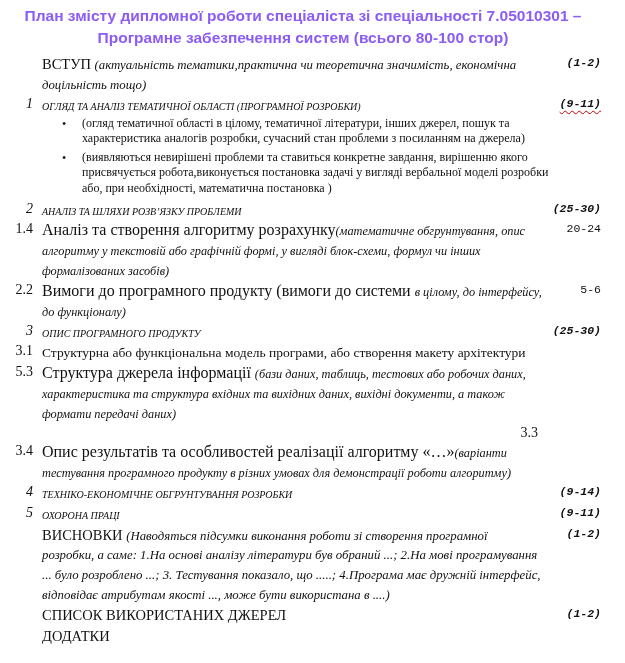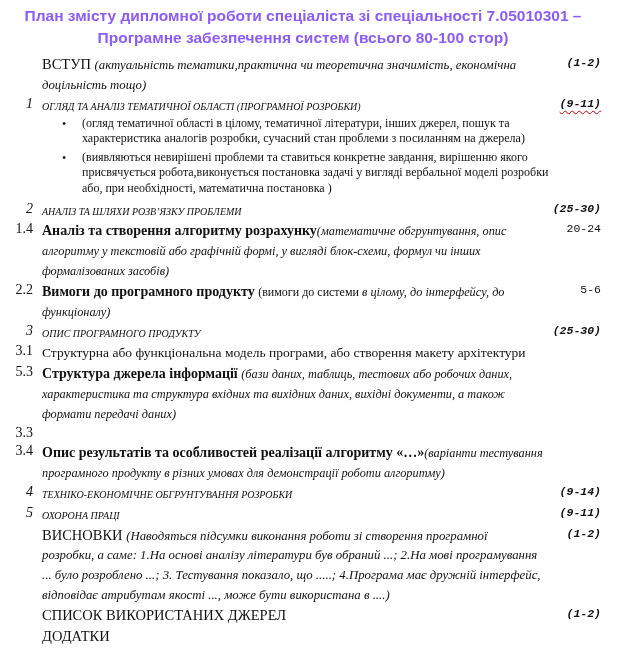--- a/index.html
+++ b/index.html
@@ -7,34 +7,34 @@
     width:625px;height:663px;background:#ffffff;color:#111;
     font-family:"Liberation Serif", serif;overflow:hidden;
   }
   .page{padding:3px 24px 0 5px;}
   .doc-title{
     text-align:center;
     font-family:"Liberation Sans", sans-serif;
     font-weight:bold;font-size:15.5px;line-height:1.42;
     margin:2px 0 5px 0;padding:0 8px;color:#8b5cf6;
   }
-  .row{display:flex;align-items:flex-start;margin-bottom:1px;}
+  .row{display:flex;align-items:flex-start;margin-bottom:1px;justify-content:flex-end;}
   .num{flex:0 0 28px;text-align:right;padding-right:9px;font-size:14px;line-height:1.25;}
   .num.it{font-style:italic;}
   .content{flex:1;min-width:0;padding-right:4px;line-height:1.24;}
   .pages{flex:0 0 54px;text-align:right;font-size:11.5px;line-height:1.5;white-space:nowrap;font-family:Liberation Mono, monospace;}
   .pages.it{font-style:italic;font-weight:bold;}
   .sp{text-decoration:underline wavy #cc0000 1px;text-underline-offset:3px;}
   .caps{font-size:14.5px;}
   .sec{font-style:italic;font-size:10px;}
-  .main{font-size:14px;font-weight:bold;}
+  .main{font-size:16px;}
   .main-sm{font-size:13.5px;}
   .desc{font-style:italic;font-size:12.3px;line-height:1.28;}
   .desc-lg{font-style:italic;font-size:12.8px;line-height:1.3;}
-  .desc-roman{font-size:12px;}
+  .desc-roman{font-size:16px;}
   .bullet-row{display:flex;align-items:flex-start;margin:1px 0 3px 57px;}
   .bullet-glyph{flex:0 0 20px;font-size:12px;line-height:1.45;}
   .bullet-text{flex:1;font-size:12px;line-height:1.3;max-width:472px;}
 </style>
 </head>
 <body>
 
 <div class="page">
 
   <div class="doc-title">

